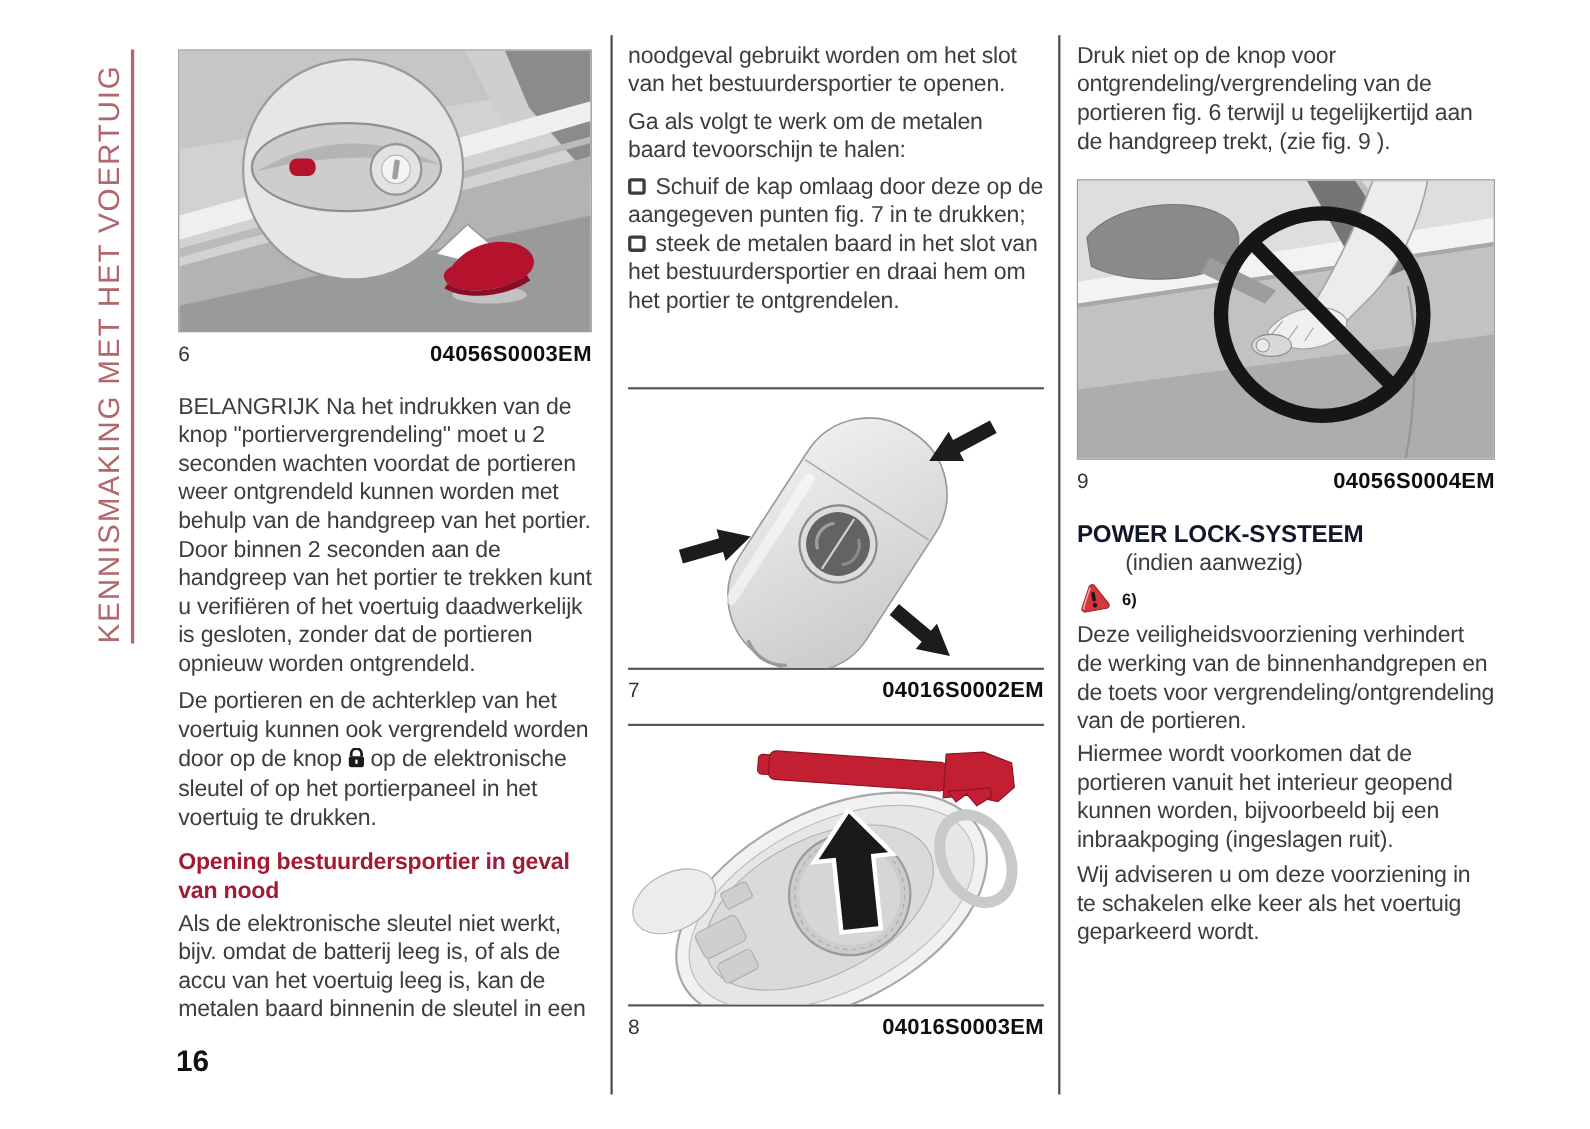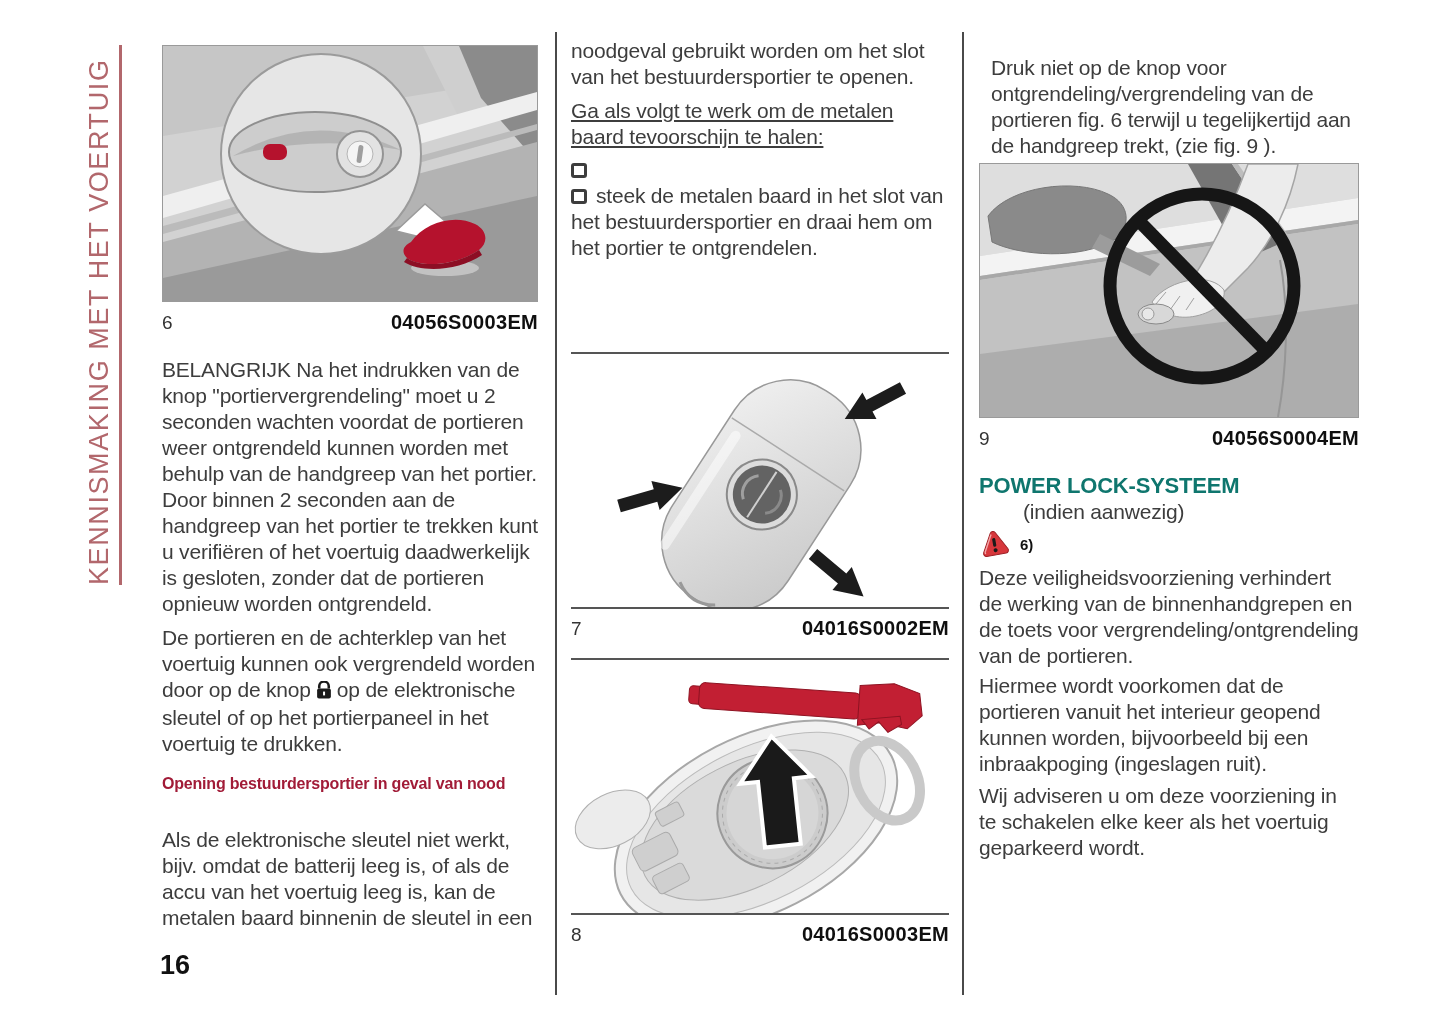--- a/index.html
+++ b/index.html
@@ -19,22 +19,22 @@
   .col3{left:979px;width:380px;}
   .divider{position:absolute;top:32px;width:2px;height:963px;background:#4a4a4a;}
   .div1{left:555px;} .div2{left:962px;}
   
   .fig-img{box-sizing:border-box;border:1px solid #9a9a9a;overflow:hidden;background:#d2d2d2;}
   .fig-frame{box-sizing:border-box;border-top:2px solid #555;border-bottom:2px solid #555;background:#fff;}
   .fig-caption{display:flex;justify-content:space-between;align-items:baseline;}
   .fig-num{font-size:19px;color:#333;}
   .fig-code{font-size:20px;font-weight:bold;color:#0f0f0f;letter-spacing:0.3px;}
   
-  .red-heading{color:#a11b37;font-weight:bold;font-size:16px;line-height:26px;letter-spacing:-0.2px;}
-  .section-heading{color:#0f766e;font-weight:bold;font-size:22px;line-height:26px;letter-spacing:-0.2px;}
+  .red-heading{color:#a11b37;font-weight:bold;font-size:21px;line-height:26px;letter-spacing:-0.2px;}
+  .section-heading{color:#0f172a;font-weight:bold;font-size:22px;line-height:26px;letter-spacing:-0.2px;}
   
   .sq{display:inline-block;width:10px;height:9px;border:3.5px solid #3d3d3d;border-radius:3px;
       margin-right:9px;position:relative;top:1px;}
   .lock-ic{display:inline-block;vertical-align:-2px;margin:0 5px;}
   .warn-row{display:flex;align-items:center;gap:10px;}
   .warn-ref{font-size:15px;font-weight:bold;color:#111;}
   .warn-ic{transform:rotate(-10deg);}
   .page-num{position:absolute;left:160px;top:950px;font-size:27px;font-weight:bold;color:#111;}
 </style>
 </head>
@@ -89,24 +89,24 @@
     </div>
 
     <div class="abs red-heading" style="left:0;top:726px;width:376px;">Opening bestuurdersportier in geval van nood</div>
 
     <div class="abs body-text" style="left:0;top:782px;width:376px;">Als de elektronische sleutel niet werkt, bijv. omdat de batterij leeg is, of als de accu van het voertuig leeg is, kan de metalen baard binnenin de sleutel in een</div>
   </div>
 
   <div class="col col2">
 
     <div class="abs body-text" style="left:0;top:3px;width:378px;">noodgeval gebruikt worden om het slot van het bestuurdersportier te openen.</div>
-    <div class="abs body-text" style="left:0;top:63px;width:378px;text-decoration:underline;">Ga als volgt te werk om de metalen baard tevoorschijn te halen:</div>
+    <div class="abs body-text" style="left:0;top:63px;width:378px;">Ga als volgt te werk om de metalen baard tevoorschijn te halen:</div>
 
     <div class="abs body-text" style="left:0;top:122px;width:378px;">
-      <div><span class="sq"></span></div>
+      <div><span class="sq"></span><span>Schuif de kap omlaag door deze op de aangegeven punten fig. 7 in te drukken;</span></div>
       <div><span class="sq"></span><span>steek de metalen baard in het slot van het bestuurdersportier en draai hem om het portier te ontgrendelen.</span></div>
     </div>
 
     <div class="abs fig-frame" style="left:0;top:317px;width:378px;height:257px;">
       <svg width="378" height="253" viewBox="0 0 378 253">
         <defs>
           <linearGradient id="g7" x1="0" y1="0" x2="1" y2="1">
             <stop offset="0" stop-color="#f2f2f2"></stop>
               <stop offset="1" stop-color="#c7c7c7"></stop>
           </linearGradient>
@@ -159,21 +159,21 @@
       </svg>
     </div>
     <div class="abs fig-caption" style="left:0;top:888px;width:378px;">
       <span class="fig-num">8</span>
       <span class="fig-code">04016S0003EM</span>
     </div>
   </div>
 
   <div class="col col3">
 
-    <div class="abs body-text" style="left:0;top:20px;width:380px;margin-left:12px;">Druk niet op de knop voor ontgrendeling/vergrendeling van de portieren fig. 6 terwijl u tegelijkertijd aan de handgreep trekt, (zie fig. 9 ).</div>
+    <div class="abs body-text" style="left:0;top:3px;width:380px;">Druk niet op de knop voor ontgrendeling/vergrendeling van de portieren fig. 6 terwijl u tegelijkertijd aan de handgreep trekt, (zie fig. 9 ).</div>
 
     <div class="abs fig-img" style="left:0;top:128px;width:380px;height:255px;">
       <svg width="378" height="253" viewBox="0 0 378 253">
         <rect width="378" height="253" fill="#c9c9c9"></rect>
         <polygon points="0,0 378,0 378,34 0,92" fill="#dedede"></polygon>
         <polygon points="0,92 378,34 378,56 0,112" fill="#f3f3f3"></polygon>
         <polygon points="0,112 378,56 378,60 0,116" fill="#a8a8a8"></polygon>
         <polygon points="0,116 378,60 378,253 0,253" fill="#c2c2c2"></polygon>
         <polygon points="0,190 378,140 378,253 0,253" fill="#adadad"></polygon>
         <path d="M8,52 C30,22 95,14 128,30 C150,40 152,62 134,76 C100,96 40,92 12,78 Z" fill="#8a8a8a" stroke="#777777"></path>

